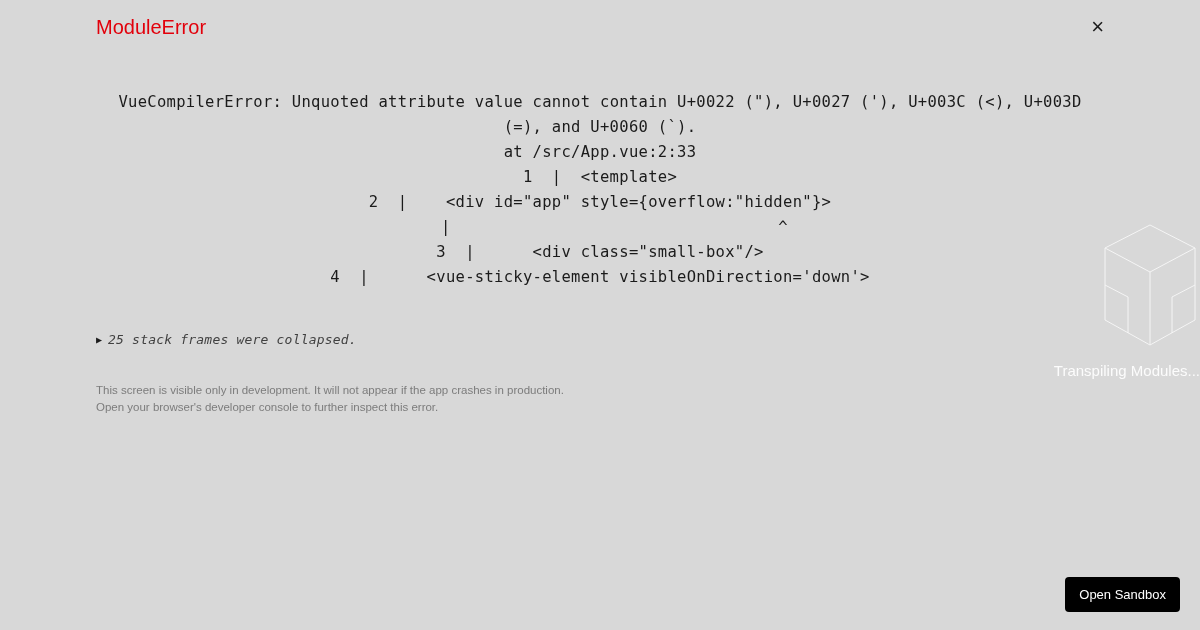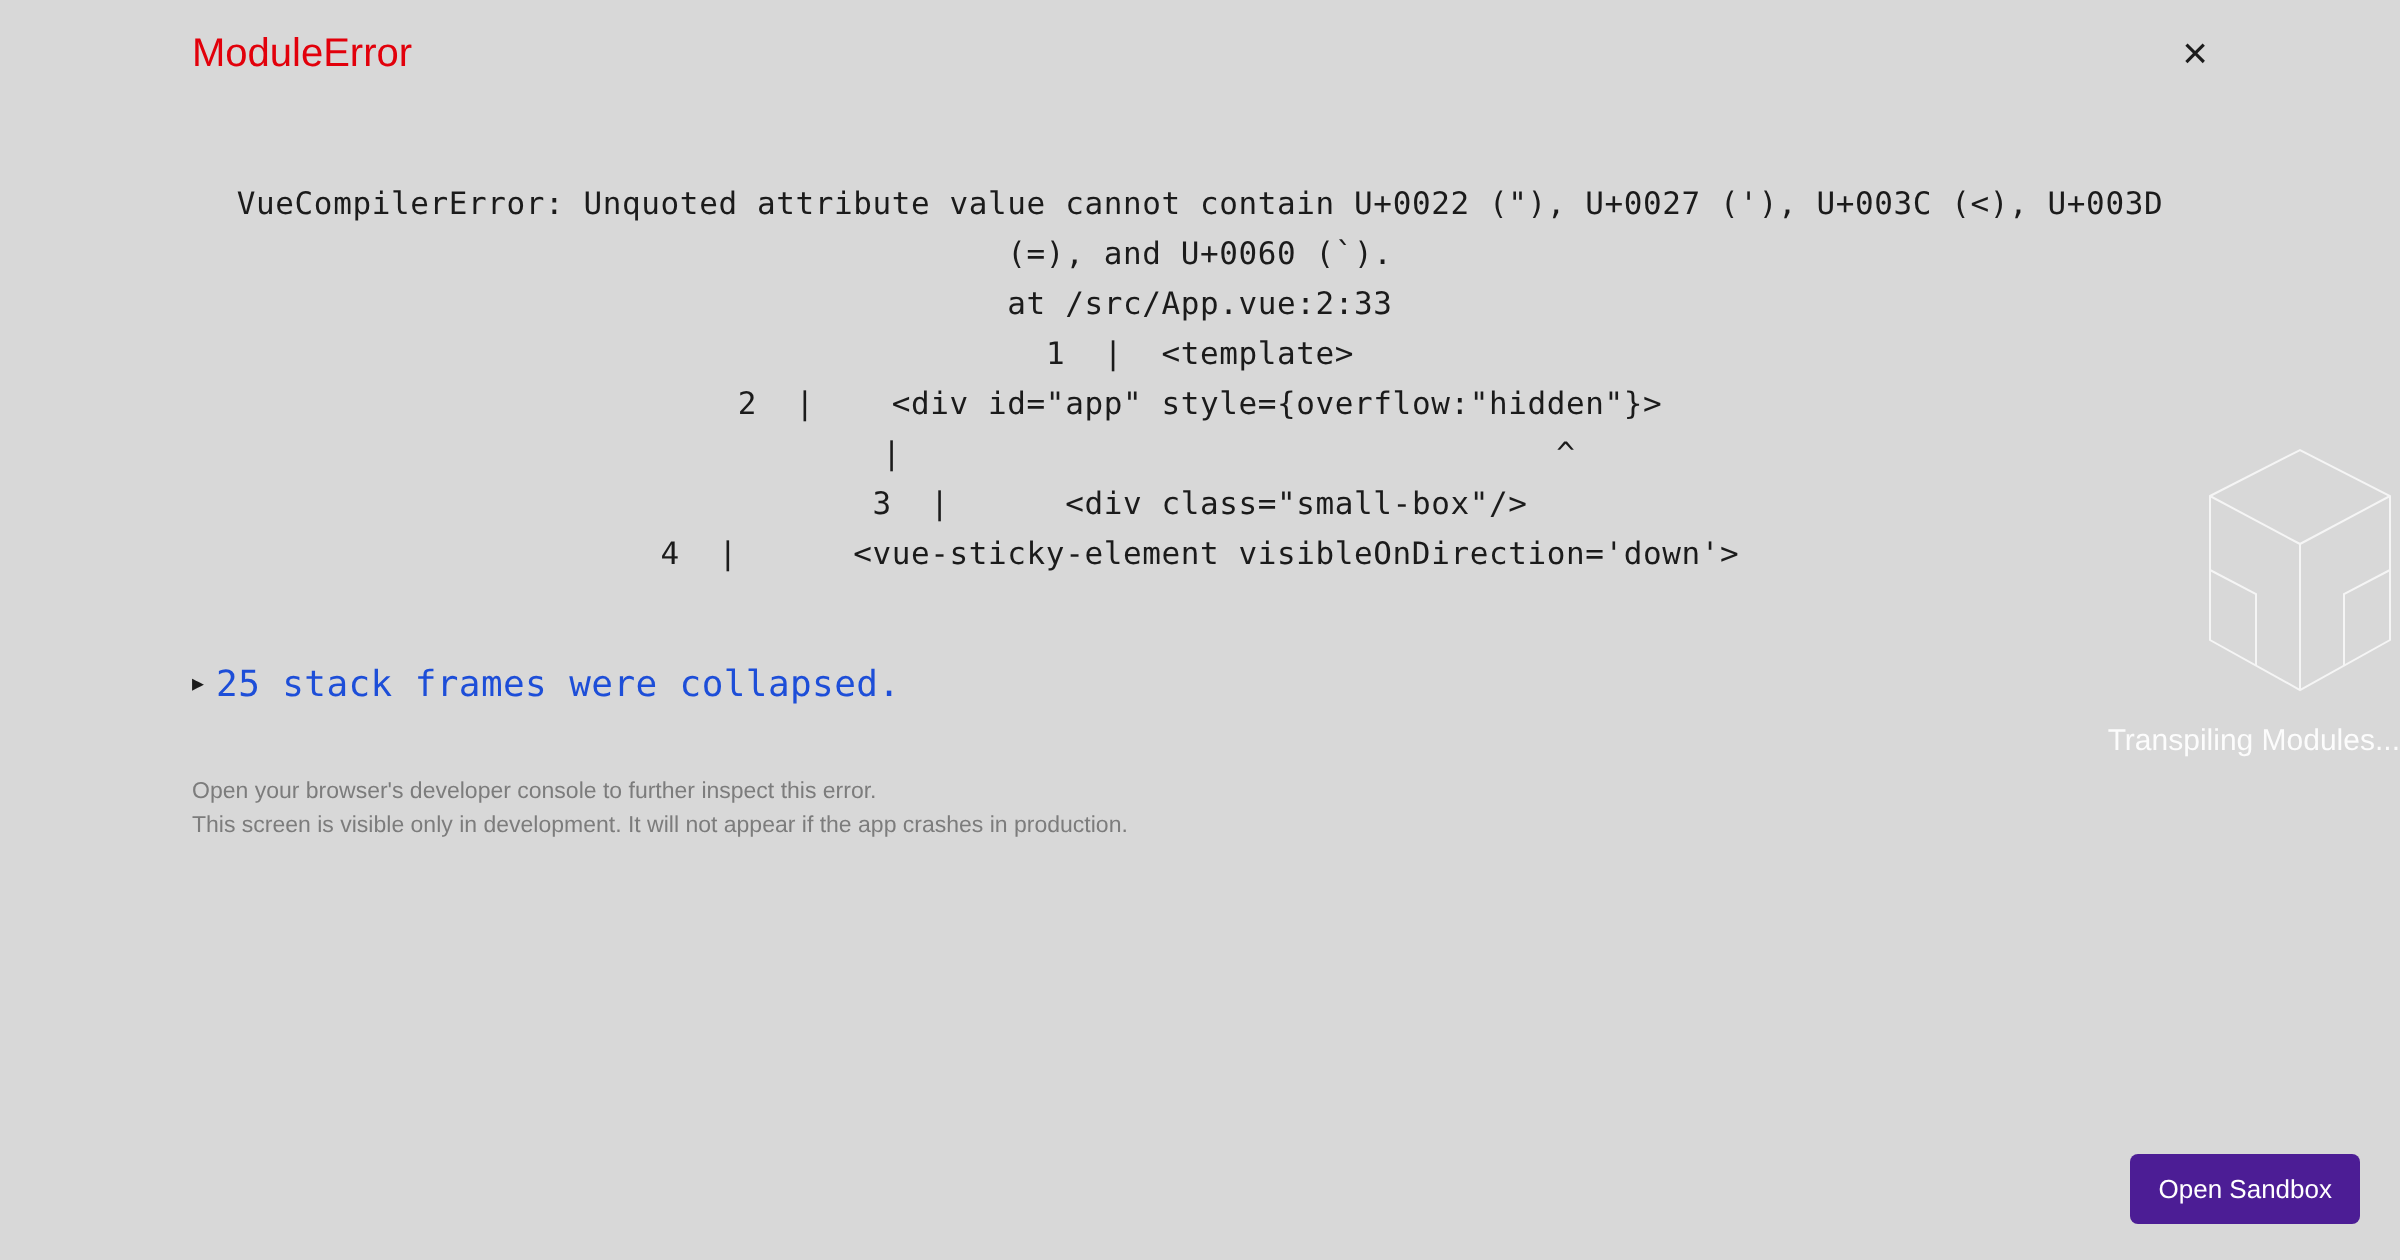--- a/index.html
+++ b/index.html
@@ -80,34 +80,35 @@
       gap: 6px;
       margin-bottom: 35px;
       cursor: pointer;
       font-family: "Menlo", "Consolas", monospace;
     }
     .triangle {
       color: #1b1b1b;
       font-size: 10px;
     }
     .stack-text {
-      color: #1d4ed8;
-      font-size: 18px;
+      color: #404040;
+      font-size: 13px;
       letter-spacing: 0.2px;
+      font-style: italic;
     }
     .footer-notes {
       color: #7c7c7c;
       font-size: 11.5px;
       line-height: 16.5px;
     }
     .open-sandbox-btn {
       position: absolute;
       bottom: 18px;
       right: 20px;
-      background: #4c1d95;
+      background: #000000;
       color: #fff;
       font-size: 13px;
       padding: 10px 14px;
       border-radius: 4px;
       cursor: pointer;
       user-select: none;
     }
   </style>
 </head>
 <body>
@@ -141,20 +142,20 @@
 <span>   |                                  ^</span>
 <span>3  |      &lt;div class="small-box"/&gt;</span>
 <span>4  |      &lt;vue-sticky-element visibleOnDirection='down'&gt;</span></div>
 
   <div class="stack-collapse">
     <span class="triangle">▶</span>
     <span class="stack-text">25 stack frames were collapsed.</span>
   </div>
 
   <div class="footer-notes">
+    <div>This screen is visible only in development. It will not appear if the app crashes in production.</div>
     <div>Open your browser's developer console to further inspect this error.</div>
-    <div>This screen is visible only in development. It will not appear if the app crashes in production.</div>
   </div>
 </div>
 
 <div class="open-sandbox-btn">
   <span>Open Sandbox</span>
 </div>
 
 </body></html>

